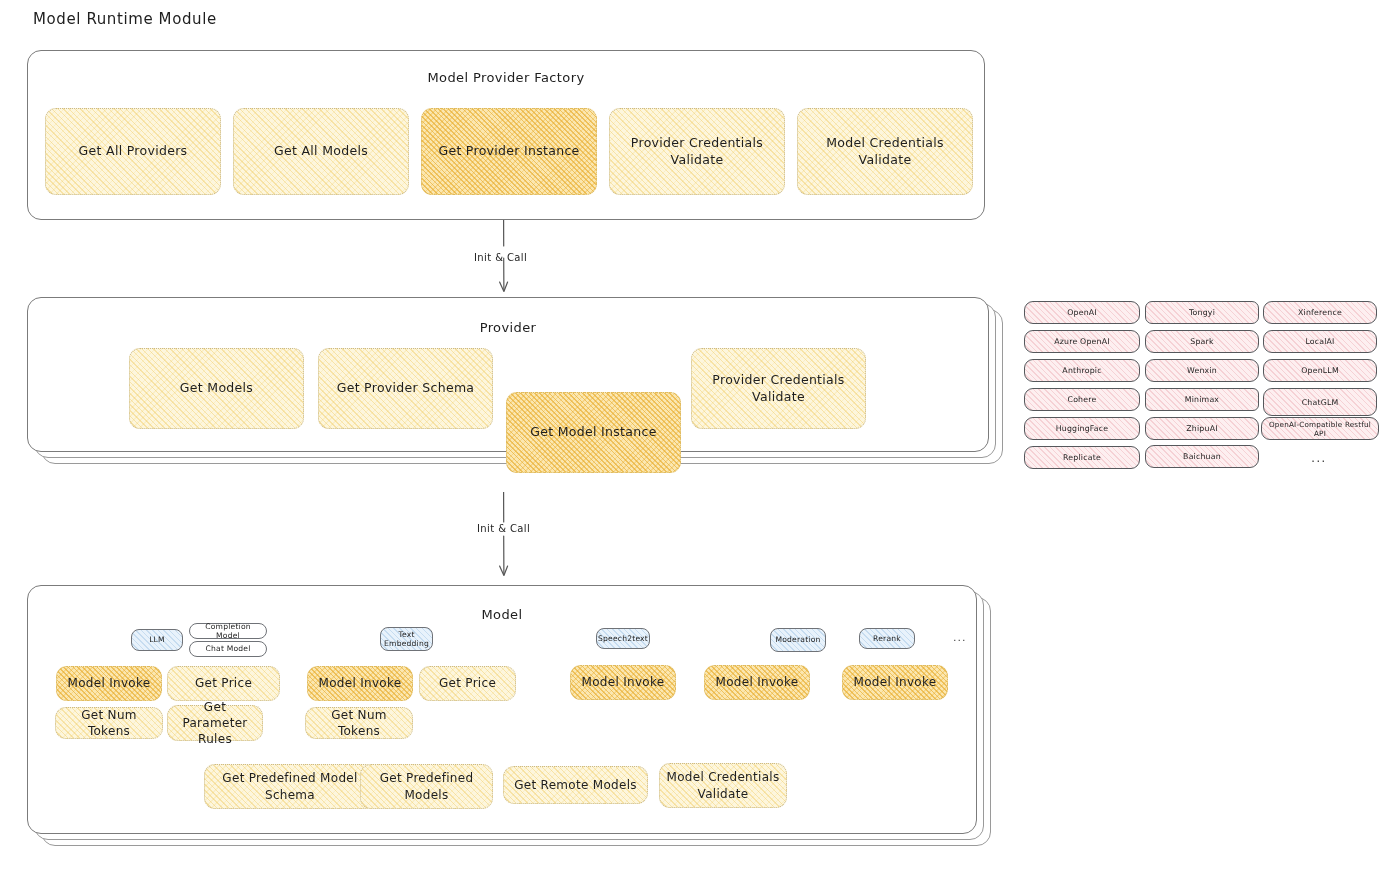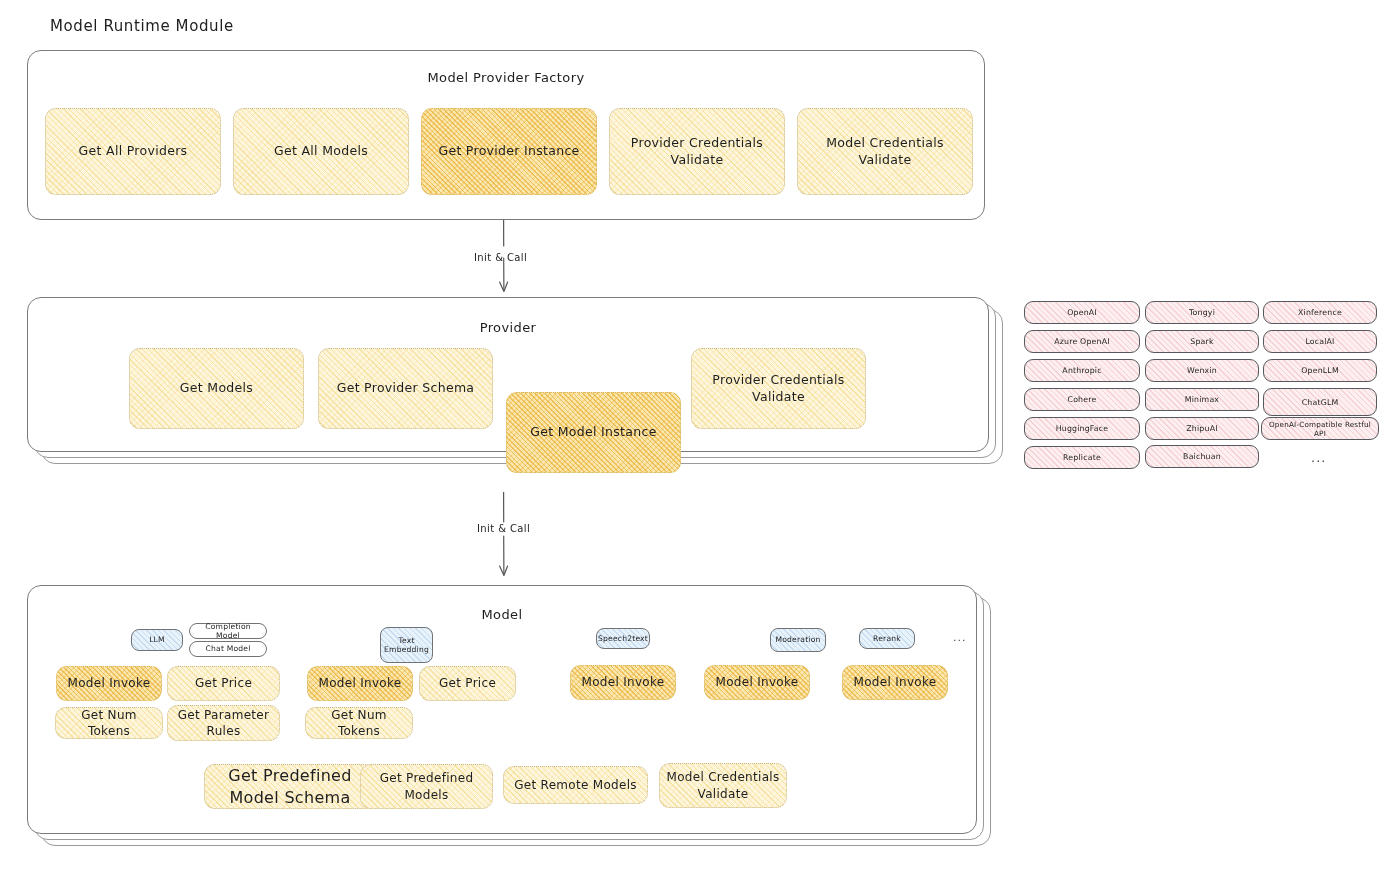--- a/index.html
+++ b/index.html
@@ -11,26 +11,25 @@
     font-family: "DejaVu Sans", sans-serif;
     position: relative;
     overflow: hidden;
   }
 
   .canvas { position: absolute; inset: 0; }
 
   
   #page-title {
     position: absolute;
-    left: 33px; top: 17px;
+    left: 33px; top: 10px;
     font-size: 15px;
     color: #1e1e1e;
     letter-spacing: .6px;
     font-family: "DejaVu Sans", sans-serif;
-    margin-left: 17px;
   }
 
   
   .panel {
     position: absolute;
     background: #ffffff;
     border: 1.3px solid #7b7b7b;
     border-radius: 14px;
   }
   .panel-stack {
@@ -196,21 +195,21 @@
 
   <div style="position:absolute; left:0; top:0;">
 
     <div class="pchip" style="left:1024px; top:301px; width:116px; height:23px;">OpenAI</div>
     <div class="pchip" style="left:1024px; top:330px; width:116px; height:23px;">Azure OpenAI</div>
     <div class="pchip" style="left:1024px; top:359px; width:116px; height:23px;">Anthropic</div>
     <div class="pchip" style="left:1024px; top:388px; width:116px; height:23px;">Cohere</div>
     <div class="pchip" style="left:1024px; top:417px; width:116px; height:23px;">HuggingFace</div>
     <div class="pchip" style="left:1024px; top:446px; width:116px; height:23px;">Replicate</div>
 
-    <div class="pchip" style="left:1145px; top:301px; width:114px; height:23px;">Tongyi</div>
+    <div class="pchip" style="left:1145px; top:301px; width:114px; height:23px;border-radius:7px;">Tongyi</div>
     <div class="pchip" style="left:1145px; top:330px; width:114px; height:23px;">Spark</div>
     <div class="pchip" style="left:1145px; top:359px; width:114px; height:23px;">Wenxin</div>
     <div class="pchip" style="left:1145px; top:388px; width:114px; height:23px;border-radius:6px;">Minimax</div>
     <div class="pchip" style="left:1145px; top:417px; width:114px; height:23px;">ZhipuAI</div>
     <div class="pchip" style="left:1145px; top:445px; width:114px; height:23px;">Baichuan</div>
 
     <div class="pchip" style="left:1263px; top:301px; width:114px; height:23px;">Xinference</div>
     <div class="pchip" style="left:1263px; top:330px; width:114px; height:23px;">LocalAI</div>
     <div class="pchip" style="left:1263px; top:359px; width:114px; height:23px;">OpenLLM</div>
     <div class="pchip" style="left:1263px; top:388px; width:114px; height:28px;">ChatGLM</div>
@@ -232,38 +231,38 @@
 
     <div class="panel-title" style="top:21px;">Model</div>
 
     <div class="chip" style="left:103px; top:43px; width:52px; height:22px;">LLM</div>
     <div class="chip plain" style="left:161px; top:37px; width:78px; height:16px;">Completion Model</div>
     <div class="chip plain" style="left:161px; top:55px; width:78px; height:16px;">Chat Model</div>
 
     <div class="hbox hot" style="left:28px; top:80px; width:106px; height:35px; font-size:12px;">Model Invoke</div>
     <div class="hbox" style="left:139px; top:80px; width:113px; height:35px; font-size:12px;">Get Price</div>
     <div class="hbox" style="left:27px; top:121px; width:108px; height:32px; font-size:12px;">Get Num Tokens</div>
-    <div class="hbox" style="left:139px; top:119px; width:113px; height:36px; font-size:12px;">Get Parameter Rules</div>
-
-    <div class="chip" style="left:352px; top:41px; width:53px; height:36px;">Text Embedding</div>
+    <div class="hbox" style="left:139px; top:119px; width:96px; height:36px; font-size:12px;">Get Parameter Rules</div>
+
+    <div class="chip" style="left:352px; top:41px; width:53px; height:24px;">Text Embedding</div>
 
     <div class="hbox hot" style="left:279px; top:80px; width:106px; height:35px; font-size:12px;">Model Invoke</div>
     <div class="hbox" style="left:391px; top:80px; width:97px; height:35px; font-size:12px;">Get Price</div>
     <div class="hbox" style="left:277px; top:121px; width:108px; height:32px; font-size:12px;">Get Num Tokens</div>
 
     <div class="chip" style="left:568px; top:42px; width:54px; height:21px;text-align:right;">Speech2text</div>
     <div class="hbox hot" style="left:542px; top:79px; width:106px; height:35px; font-size:12px;">Model Invoke</div>
 
     <div class="chip" style="left:701px; top:42px; width:56px; height:24px;margin-left:41px;">Moderation</div>
     <div class="hbox hot" style="left:676px; top:79px; width:106px; height:35px; font-size:12px;">Model Invoke</div>
 
     <div class="chip" style="left:831px; top:42px; width:56px; height:21px;">Rerank</div>
     <div class="hbox hot" style="left:814px; top:79px; width:106px; height:35px; font-size:12px;">Model Invoke</div>
 
     <div class="ellipsis" style="left:925px; top:45px; font-size:11px;">...</div>
 
-    <div class="hbox" style="left:176px; top:178px; width:172px; height:45px; font-size:16px;">Get Predefined Model Schema</div>
+    <div class="hbox" style="left:176px; top:178px; width:172px; height:45px; font-size:12px;">Get Predefined Model Schema</div>
     <div class="hbox" style="left:332px; top:178px; width:133px; height:45px; font-size:12px;">Get Predefined Models</div>
     <div class="hbox" style="left:475px; top:180px; width:145px; height:38px; font-size:12px;">Get Remote Models</div>
     <div class="hbox" style="left:631px; top:177px; width:128px; height:45px; font-size:12px;">Model Credentials Validate</div>
   </div>
 
 </div>
 
 </body></html>

